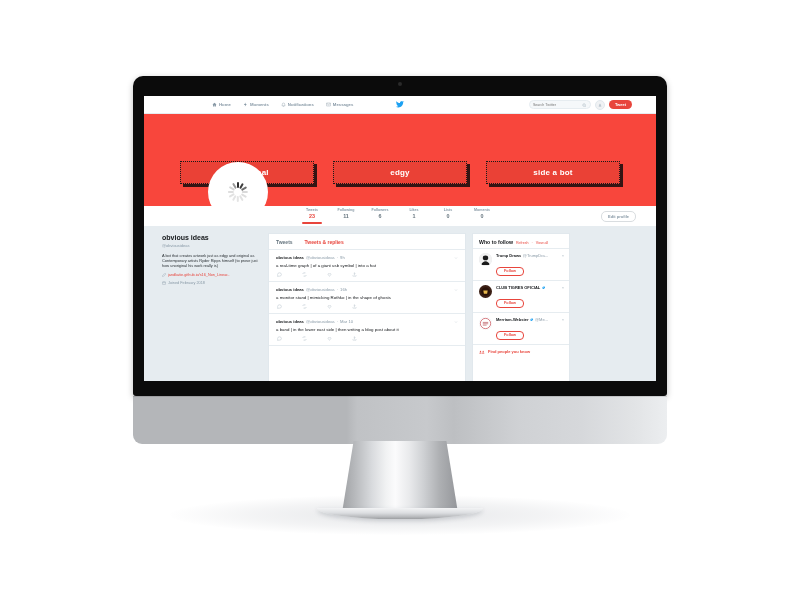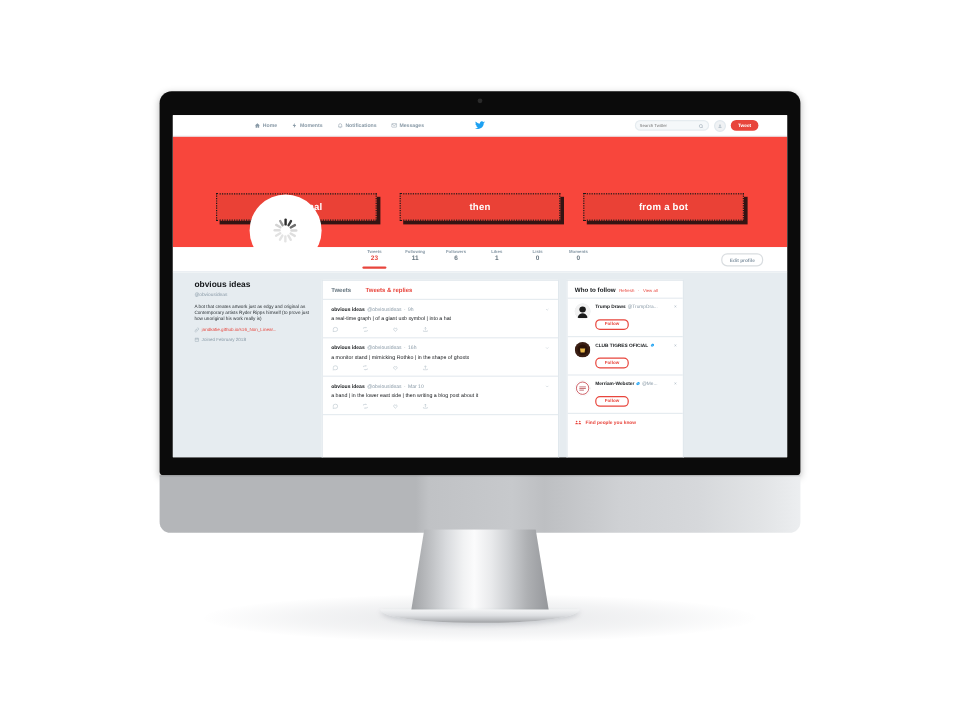--- a/index.html
+++ b/index.html
@@ -269,22 +269,22 @@
                   <path d="M4 21c0-4.4 3.6-7 8-7s8 2.6 8 7z"></path>
                 </svg>
             </div>
             <div class="tweet-btn">Tweet</div>
           </div>
         </div>
 
         <div class="banner">
           <div class="banner-boxes">
             <div class="bbox">un-original</div>
-            <div class="bbox">then</div>
-            <div class="bbox">from a bot</div>
+            <div class="bbox">edgy</div>
+            <div class="bbox">side a bot</div>
           </div>
         </div>
 
         <div class="profile-bar">
           <div class="avatar-big">
             <div class="spinner">
               <i style="transform:rotate(0deg);background:#2b2b2b"></i>
               <i style="transform:rotate(30deg);background:#3d3d3d"></i>
               <i style="transform:rotate(60deg);background:#6e6e6e"></i>
               <i style="transform:rotate(90deg);background:#d9d9d9"></i>

